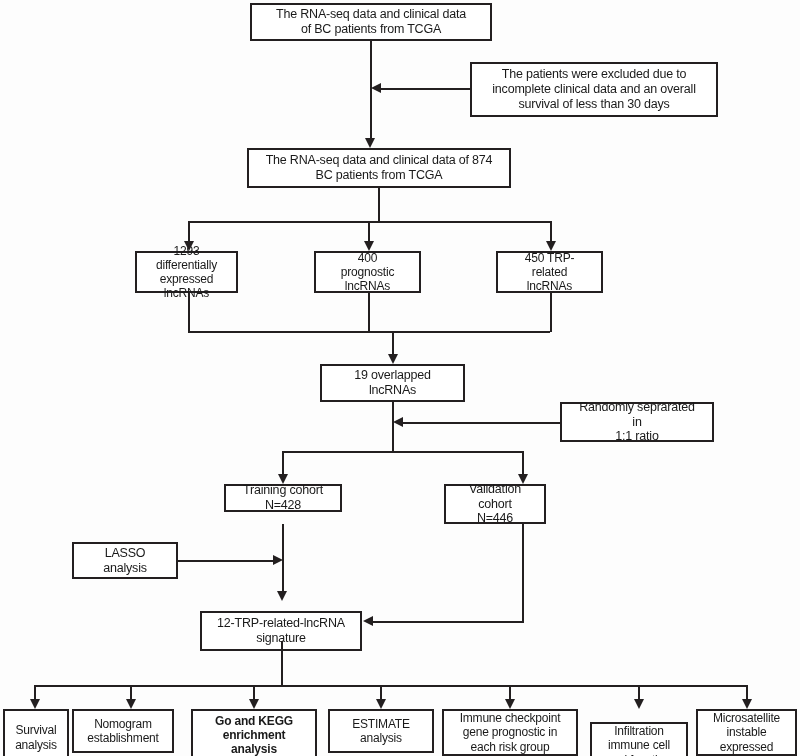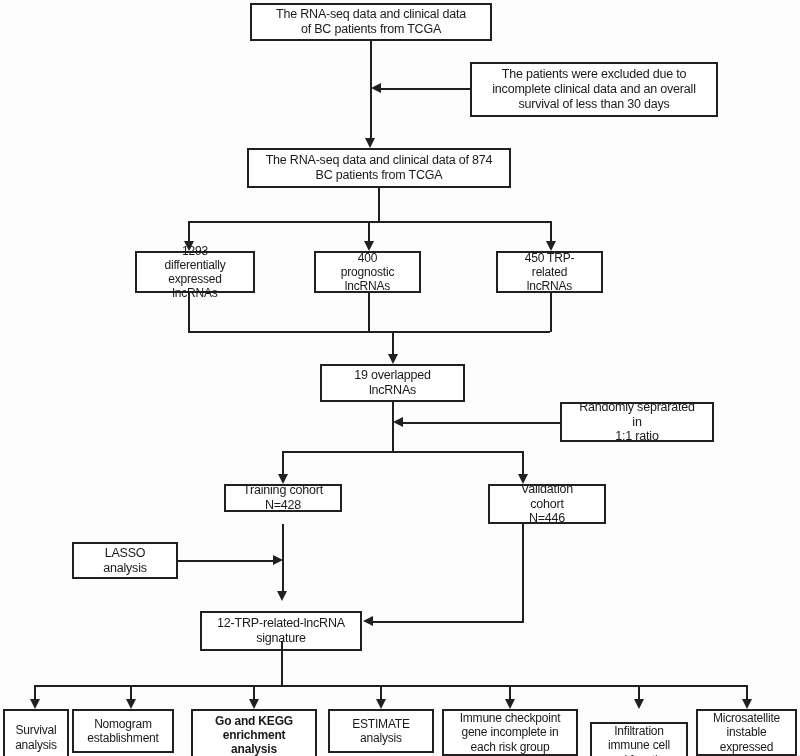--- a/index.html
+++ b/index.html
@@ -72,55 +72,55 @@
   <div class="node" style="left:250px; top:3px; width:242px; height:38px;">The RNA-seq data and clinical data
 of BC patients from TCGA</div>
 
   <div class="node" style="left:470px; top:62px; width:248px; height:55px;">The patients were excluded due to
 incomplete clinical data and an overall
 survival of less than 30 days</div>
 
   <div class="node" style="left:247px; top:148px; width:264px; height:40px;">The RNA-seq data and clinical data of 874
 BC patients from TCGA</div>
 
-  <div class="node small" style="left:135px; top:251px; width:120px; height:42px;">1293 differentially
+  <div class="node small" style="left:135px; top:251px; width:103px; height:42px;">1293 differentially
 expressed lncRNAs</div>
 
   <div class="node small" style="left:314px; top:251px; width:107px; height:42px;">400 prognostic
 lncRNAs</div>
 
   <div class="node small" style="left:496px; top:251px; width:107px; height:42px;">450 TRP-related
 lncRNAs</div>
 
   <div class="node" style="left:320px; top:364px; width:145px; height:38px;">19 overlapped lncRNAs</div>
 
   <div class="node" style="left:560px; top:402px; width:154px; height:40px;">Randomly seprarated in
 1:1 ratio</div>
 
   <div class="node" style="left:224px; top:484px; width:118px; height:28px;text-align:center;">Training cohort
 N=428</div>
 
-  <div class="node" style="left:488px; top:484px; width:118px; height:40px;">Validation cohort
+  <div class="node" style="left:444px; top:484px; width:102px; height:40px;">Validation cohort
 N=446</div>
 
   <div class="node" style="left:72px; top:542px; width:106px; height:37px;">LASSO analysis</div>
 
   <div class="node" style="left:200px; top:601px; width:162px; height:40px;margin-top:10px;">12-TRP-related-lncRNA
 signature</div>
 
   <div class="node small" style="left:3px; top:709px; width:66px; height:57px;">Survival
 analysis</div>
   <div class="node small" style="left:72px; top:709px; width:102px; height:44px;">Nomogram
 establishment</div>
   <div class="node small" style="left:191px; top:709px; width:126px; height:52px;font-weight:bold;">Go and KEGG
 enrichment analysis</div>
   <div class="node small" style="left:328px; top:709px; width:106px; height:44px;">ESTIMATE
 analysis</div>
   <div class="node small" style="left:442px; top:709px; width:136px; height:47px;">Immune checkpoint
-gene incomplete in
+gene prognostic in
 each risk group</div>
   <div class="node small" style="left:590px; top:709px; width:98px; height:47px;margin-top:13px;">Infiltration
 immune cell
 and function</div>
   <div class="node small" style="left:696px; top:709px; width:101px; height:47px;">Microsatellite
 instable expressed</div>
 
   <div class="vline" style="left:370px; top:41px; height:97px;"></div>
   <div class="arrow-down" style="left:364.5px; top:138px;"></div>
 

